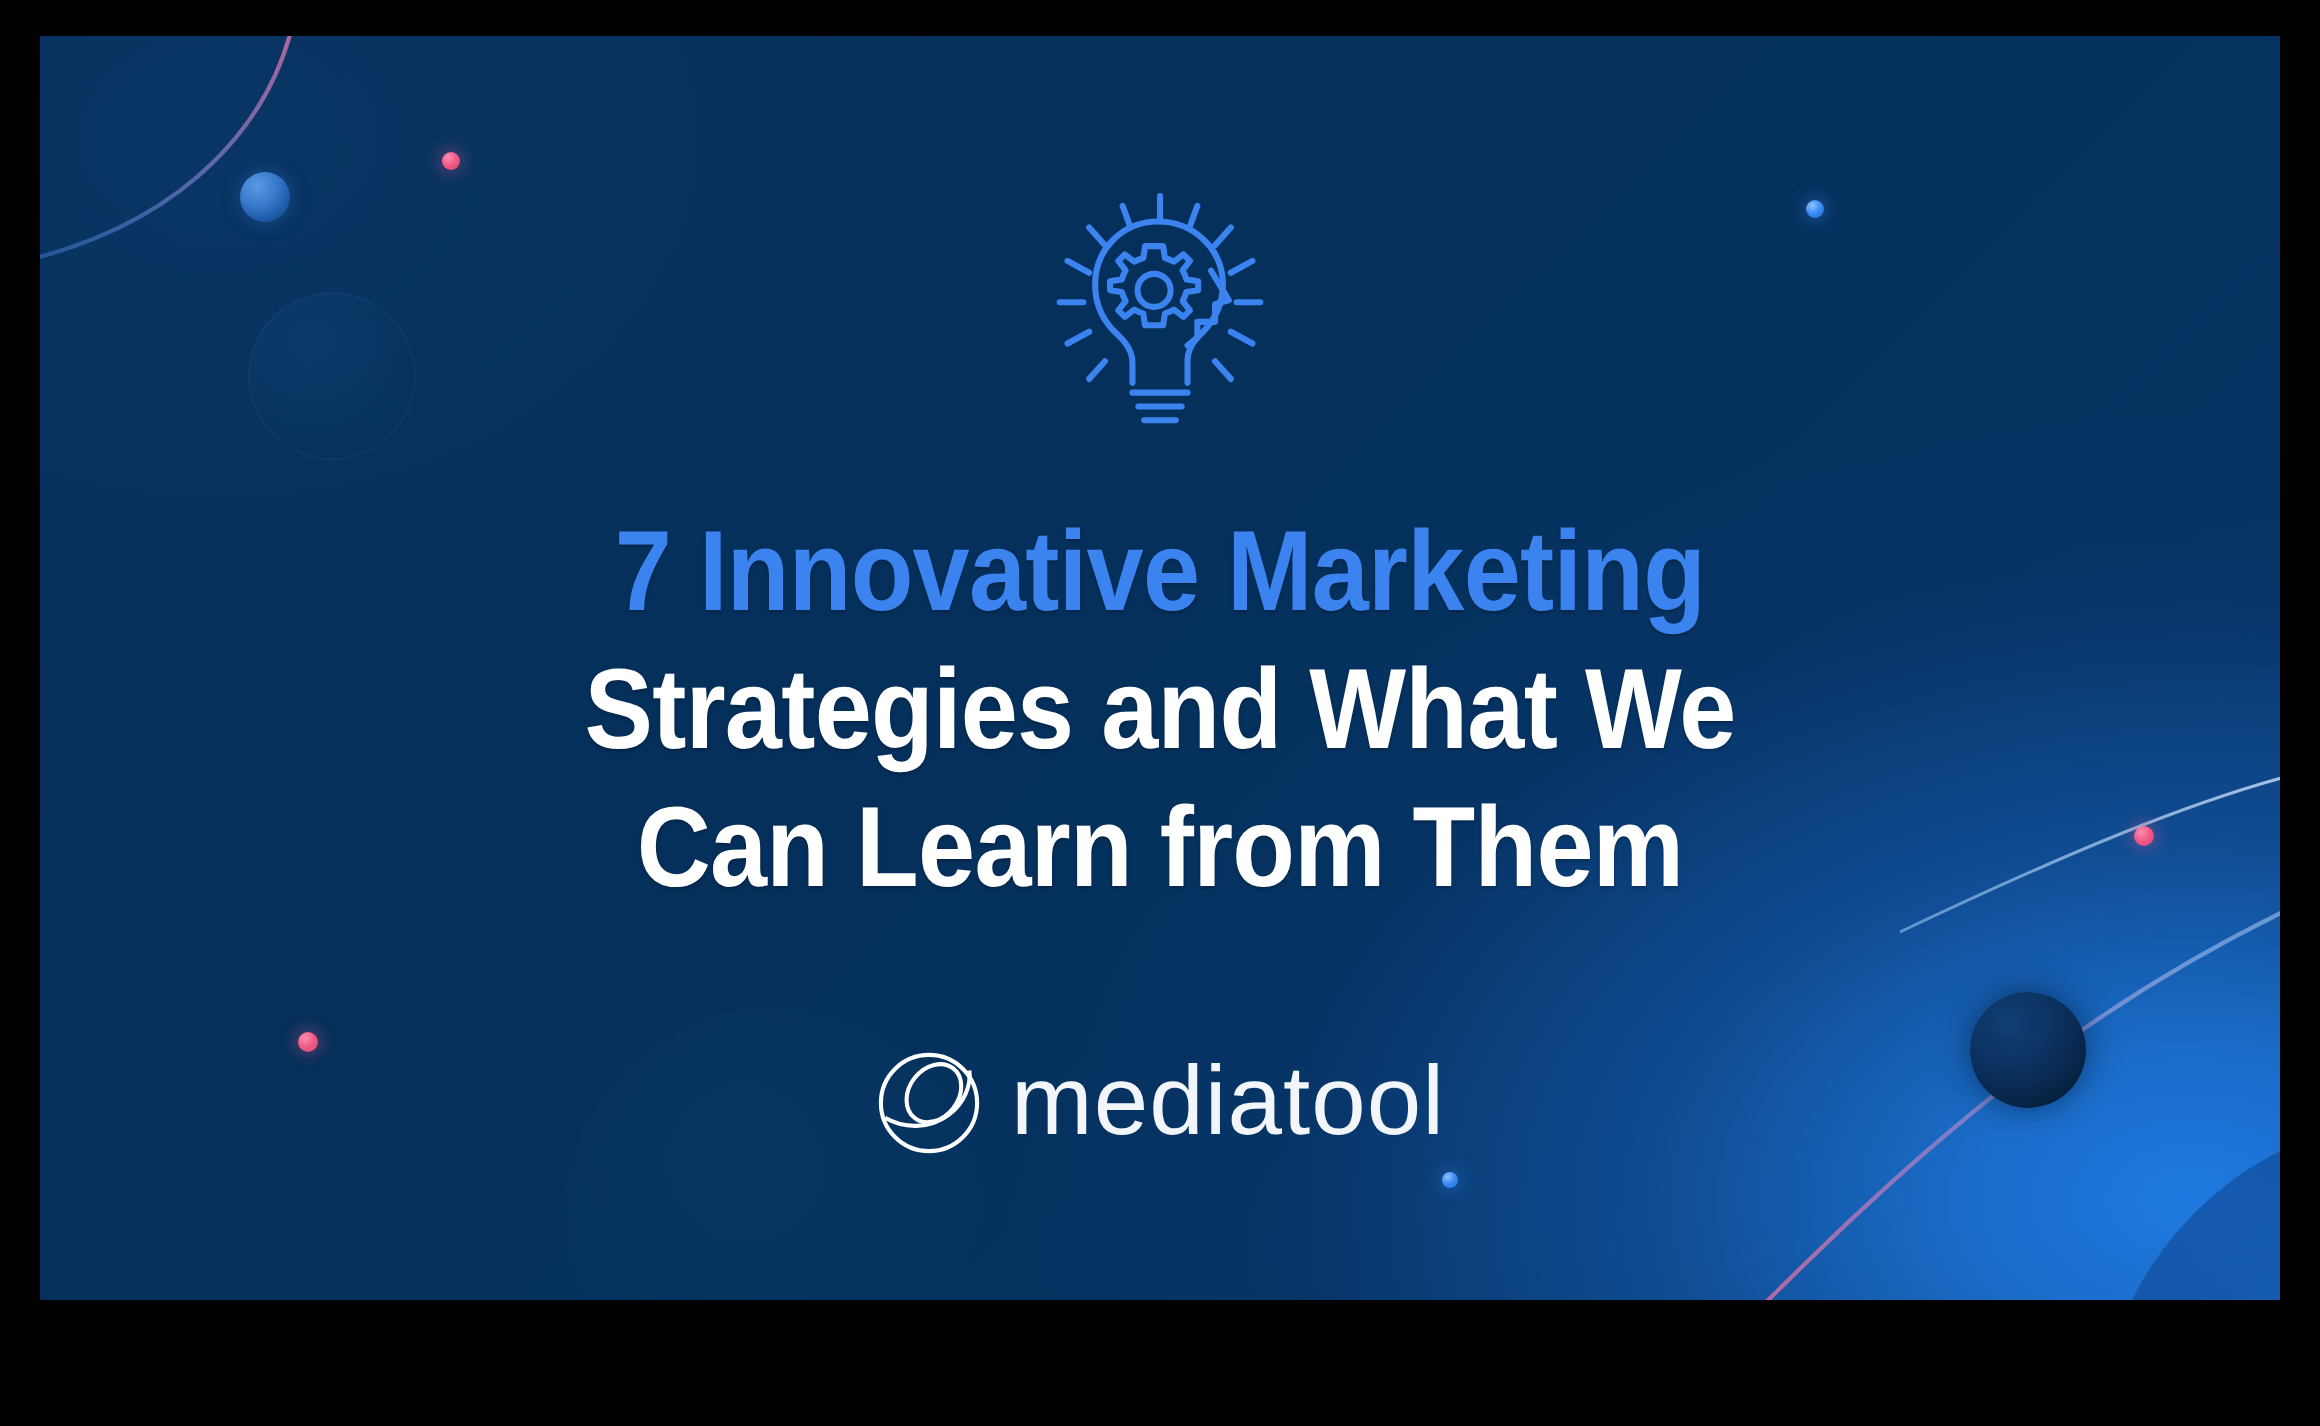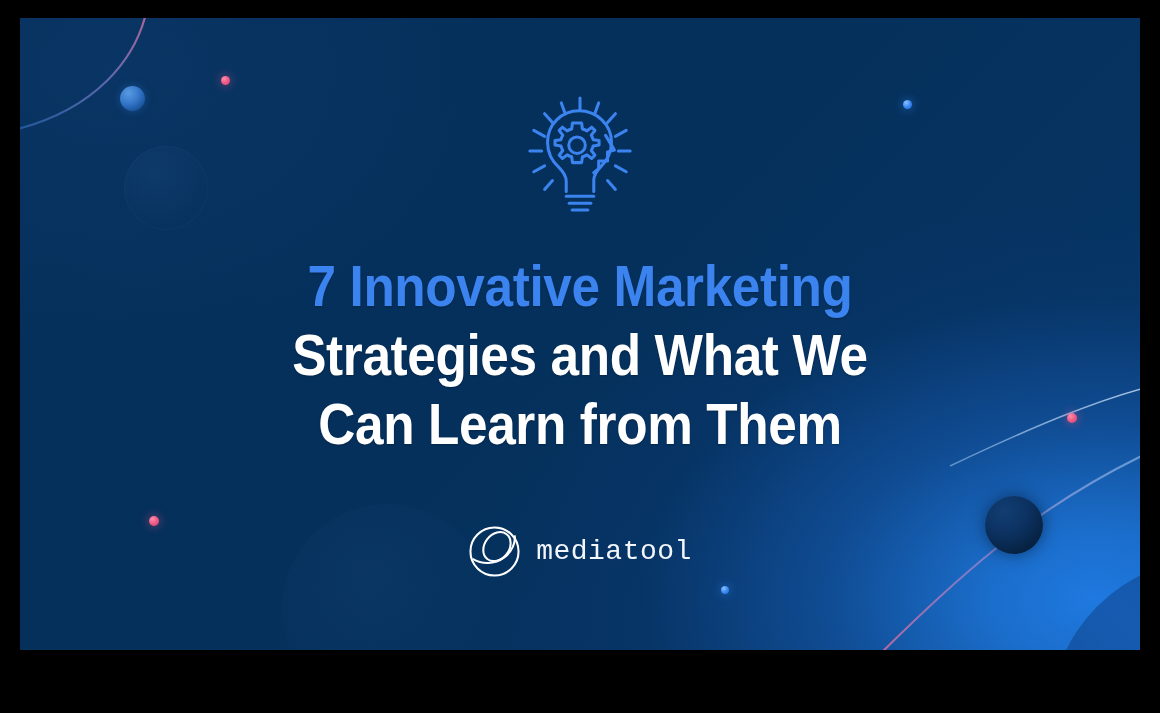--- a/index.html
+++ b/index.html
@@ -73,22 +73,22 @@
     text-shadow:0 1px 2px rgba(0,0,0,0.25);
   }
   .title .l1{display:block;color:#3b83ef;}
   .title .l2,.title .l3{display:block;color:#ffffff;}
 
   .logo{
     margin-top:28px;display:flex;align-items:center;gap:15px;
   }
   .logo-mark{width:53px;height:53px;display:block;}
   .logo-word{
-    font-family:Liberation Mono, monospace;
-    font-size:28px;line-height:43px;font-weight:400;
+    font-family:Liberation Sans, sans-serif;
+    font-size:49px;line-height:43px;font-weight:400;
     color:#f2f6fb;letter-spacing:0.5px;
   }
 </style>
 </head>
 <body>
 
 <div id="stage">
   <div class="slide">
 
     <div class="decor">

